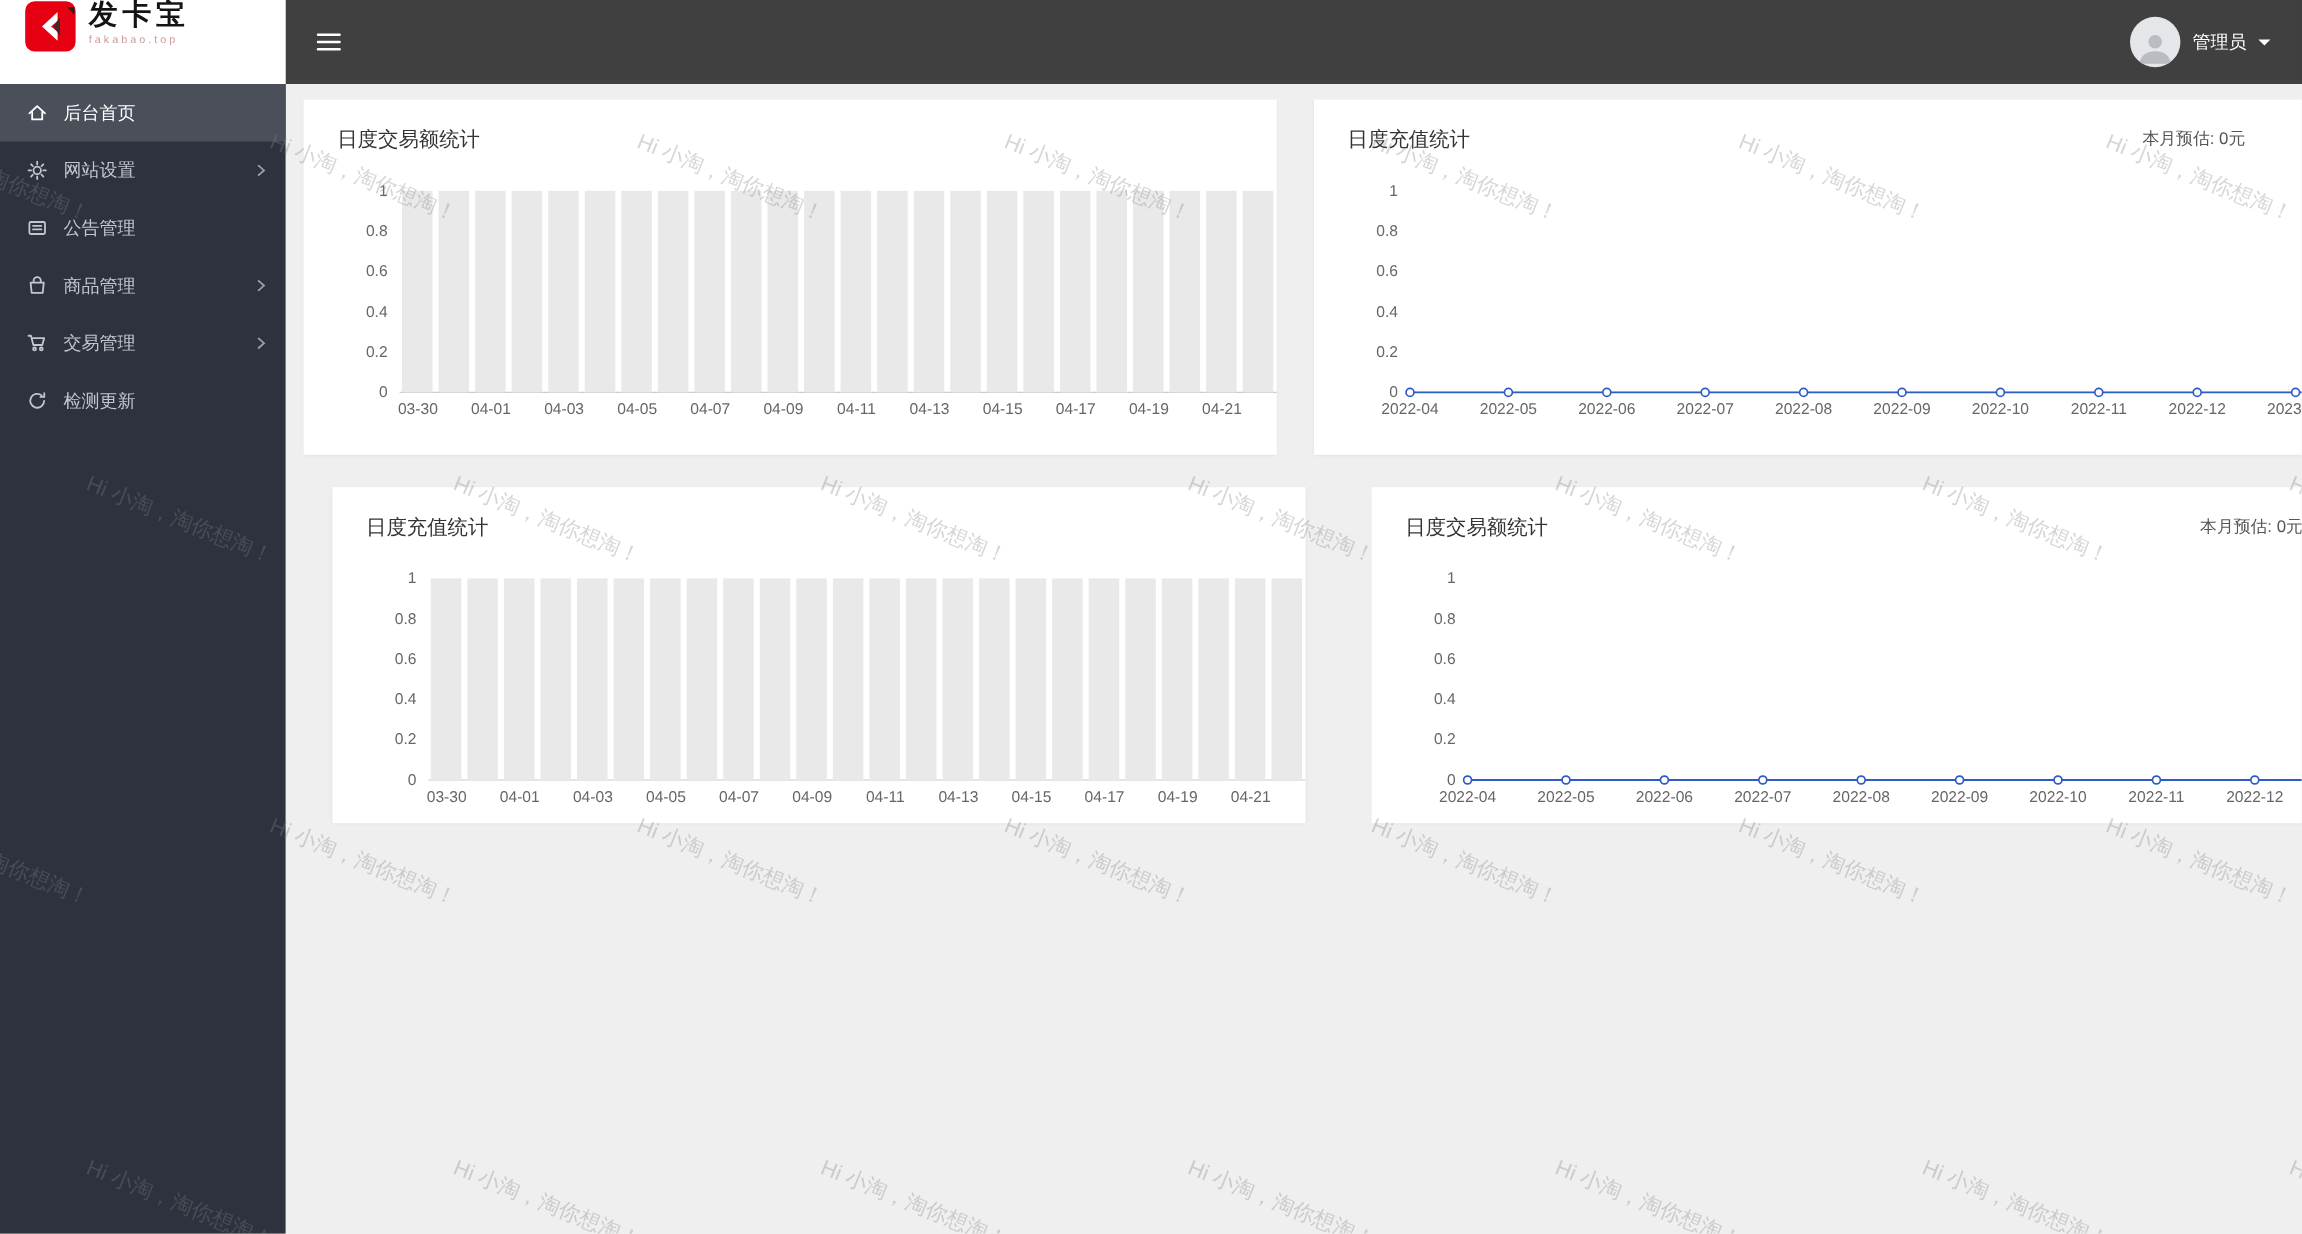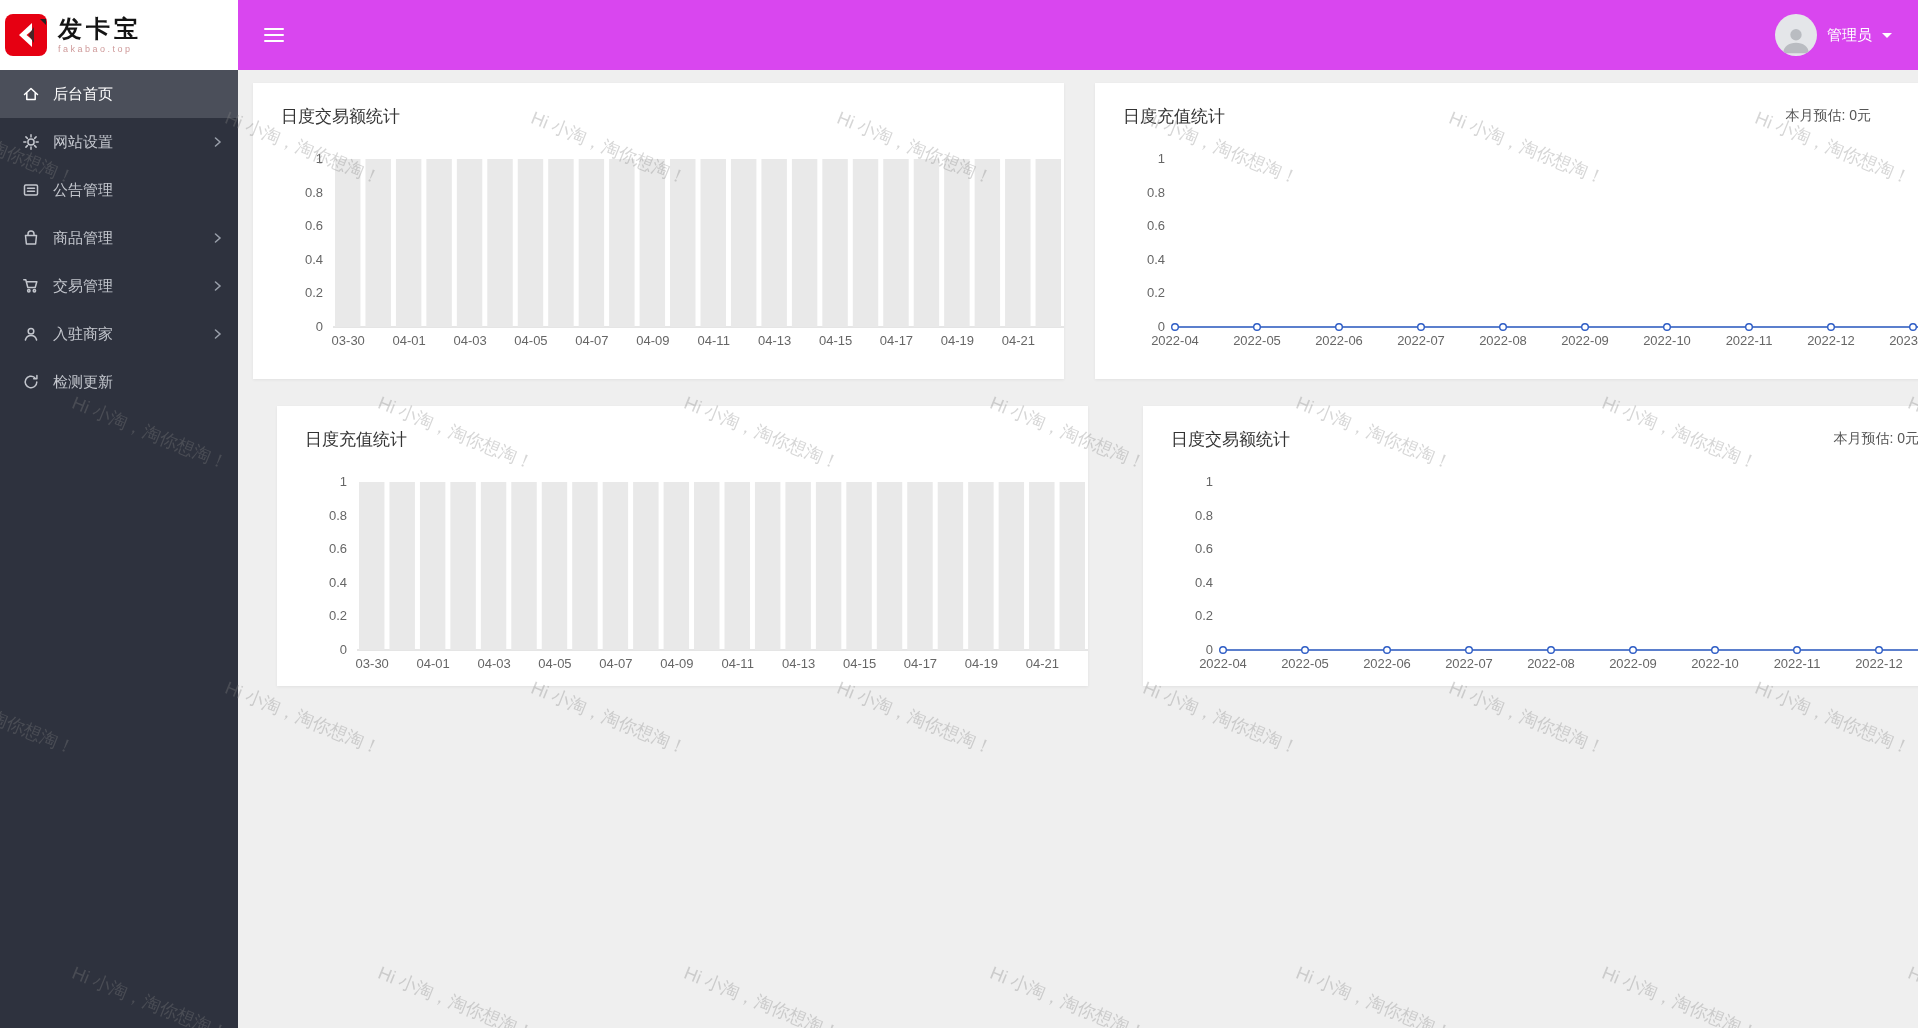--- a/index.html
+++ b/index.html
@@ -2,30 +2,30 @@
 <html><head>
 <meta charset="utf-8">
 <style>
   html,body{margin:0;padding:0;}
   body{
     width:1918px;height:1028px;overflow:hidden;position:relative;
     background:#efefef;font-family:"Liberation Sans",sans-serif;
   }
   
   .sidebar{position:fixed;left:0;top:0;width:238px;height:1028px;background:#2e323e;z-index:10;}
-  .logo{height:70px;background:#fff;display:flex;align-items:center;padding-left:4px;gap:10px;cursor:pointer;}
+  .logo{height:70px;background:#fff;display:flex;padding-left:20px;gap:10px;cursor:pointer;}
   .logo-text .brand{font-size:24px;font-weight:bold;color:#141414;letter-spacing:4px;line-height:1.1;}
   .logo-text .domain{font-size:9px;color:#cf9a9a;letter-spacing:2.5px;margin-top:2px;}
   .menu{padding-top:0;}
   .mi{height:48px;display:flex;align-items:center;gap:13px;padding:0 16px 0 22px;color:#c3c6cd;font-size:15px;cursor:pointer;}
   .mi.active{background:#4b4f5a;color:#fff;}
   .mi .ic{flex:0 0 auto;}
   .mi .chev{margin-left:auto;color:#9aa0ab;}
   
-  .topbar{position:fixed;left:238px;right:0;top:0;height:70px;background:#d946ef;z-index:9;display:flex;align-items:center;}
+  .topbar{position:fixed;left:238px;right:0;top:0;height:70px;background:#404040;z-index:9;display:flex;align-items:center;}
   .hamburger{margin-left:26px;cursor:pointer;}
   .hamburger span{display:block;width:20px;height:2px;background:#fff;margin:4px 0;border-radius:1px;}
   .user{margin-left:auto;margin-right:26px;display:flex;align-items:center;gap:10px;color:#fff;font-size:15px;cursor:pointer;}
   .avatar-sm{width:42px;height:42px;border-radius:50%;background:#e4e6e9;display:flex;align-items:flex-end;justify-content:center;overflow:hidden;}
   .caret{width:0;height:0;border-left:5px solid transparent;border-right:5px solid transparent;border-top:5px solid #fff;}
   
   .content{position:absolute;left:238px;top:70px;padding:13px 0 0 15px;}
   .row{display:flex;gap:31px;margin-bottom:27px;}
   .card{background:#fff;position:relative;box-shadow:0 1px 3px rgba(0,0,0,.06);}
   .c-left{width:811px;}
@@ -99,30 +99,20 @@
           <path d="M1.5 1 L6 5 L1.5 9"></path>
         </svg>
     </div>
     <div class="mi">
       <svg class="ic" width="18" height="18" viewBox="0 0 18 18" fill="none" stroke="currentColor" stroke-width="1.5" stroke-linecap="round" stroke-linejoin="round">
         <path d="M1.8 2.8h2l2 7.7h7.4l1.6-5.7H4.6"></path>
           <circle cx="6.8" cy="13.8" r="1.2"></circle>
           <circle cx="12.4" cy="13.8" r="1.2"></circle>
       </svg>
       <span>交易管理</span>
-      <svg class="chev" width="8" height="10" viewBox="0 0 8 10" fill="none" stroke="currentColor" stroke-width="1.5" stroke-linecap="round">
-          <path d="M1.5 1 L6 5 L1.5 9"></path>
-        </svg>
-    </div>
-    <div class="mi">
-      <svg class="ic" width="18" height="18" viewBox="0 0 18 18" fill="none" stroke="currentColor" stroke-width="1.5" stroke-linecap="round">
-        <circle cx="9" cy="6.3" r="2.8"></circle>
-          <path d="M3.4 15c.7-3.1 3-4.6 5.6-4.6s4.9 1.5 5.6 4.6"></path>
-      </svg>
-      <span>入驻商家</span>
       <svg class="chev" width="8" height="10" viewBox="0 0 8 10" fill="none" stroke="currentColor" stroke-width="1.5" stroke-linecap="round">
           <path d="M1.5 1 L6 5 L1.5 9"></path>
         </svg>
     </div>
     <div class="mi">
       <svg class="ic" width="18" height="18" viewBox="0 0 18 18" fill="none" stroke="currentColor" stroke-width="1.5" stroke-linecap="round" stroke-linejoin="round">
         <path d="M14.8 9a5.8 5.8 0 1 1-2.1-4.5"></path>
           <path d="M14.9 2.6v3.2h-3.2"></path>
       </svg>
       <span>检测更新</span>

